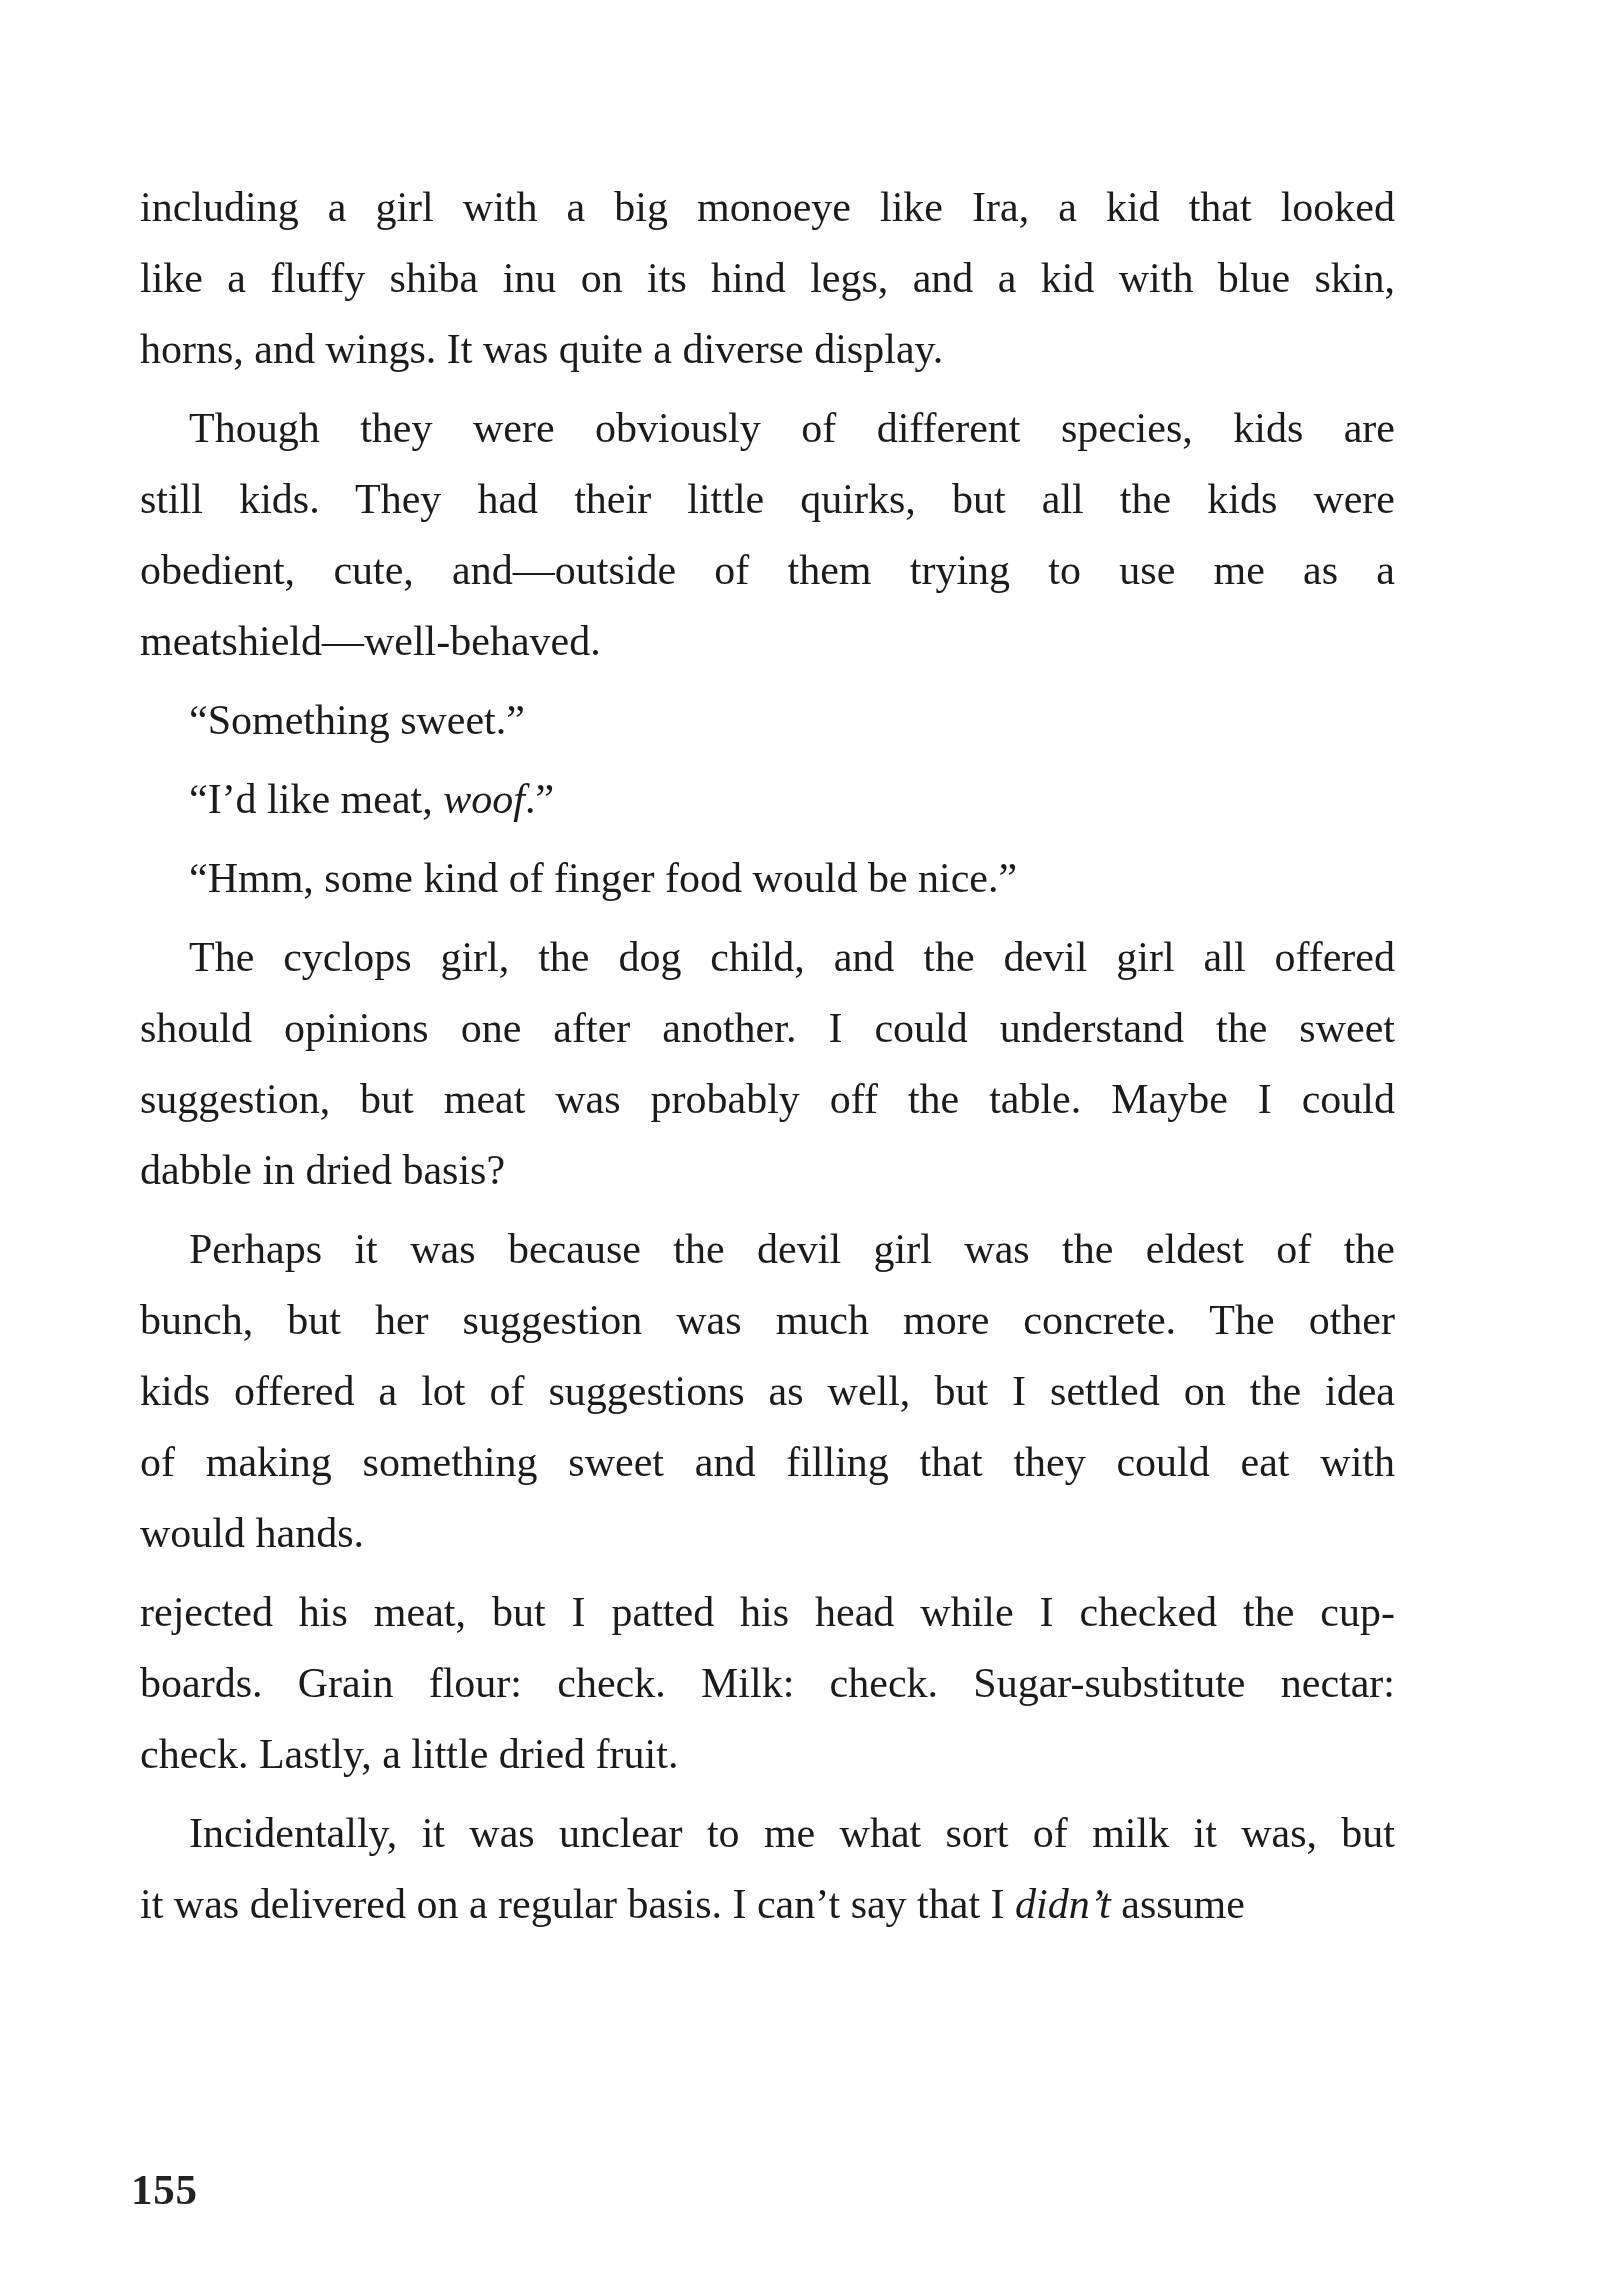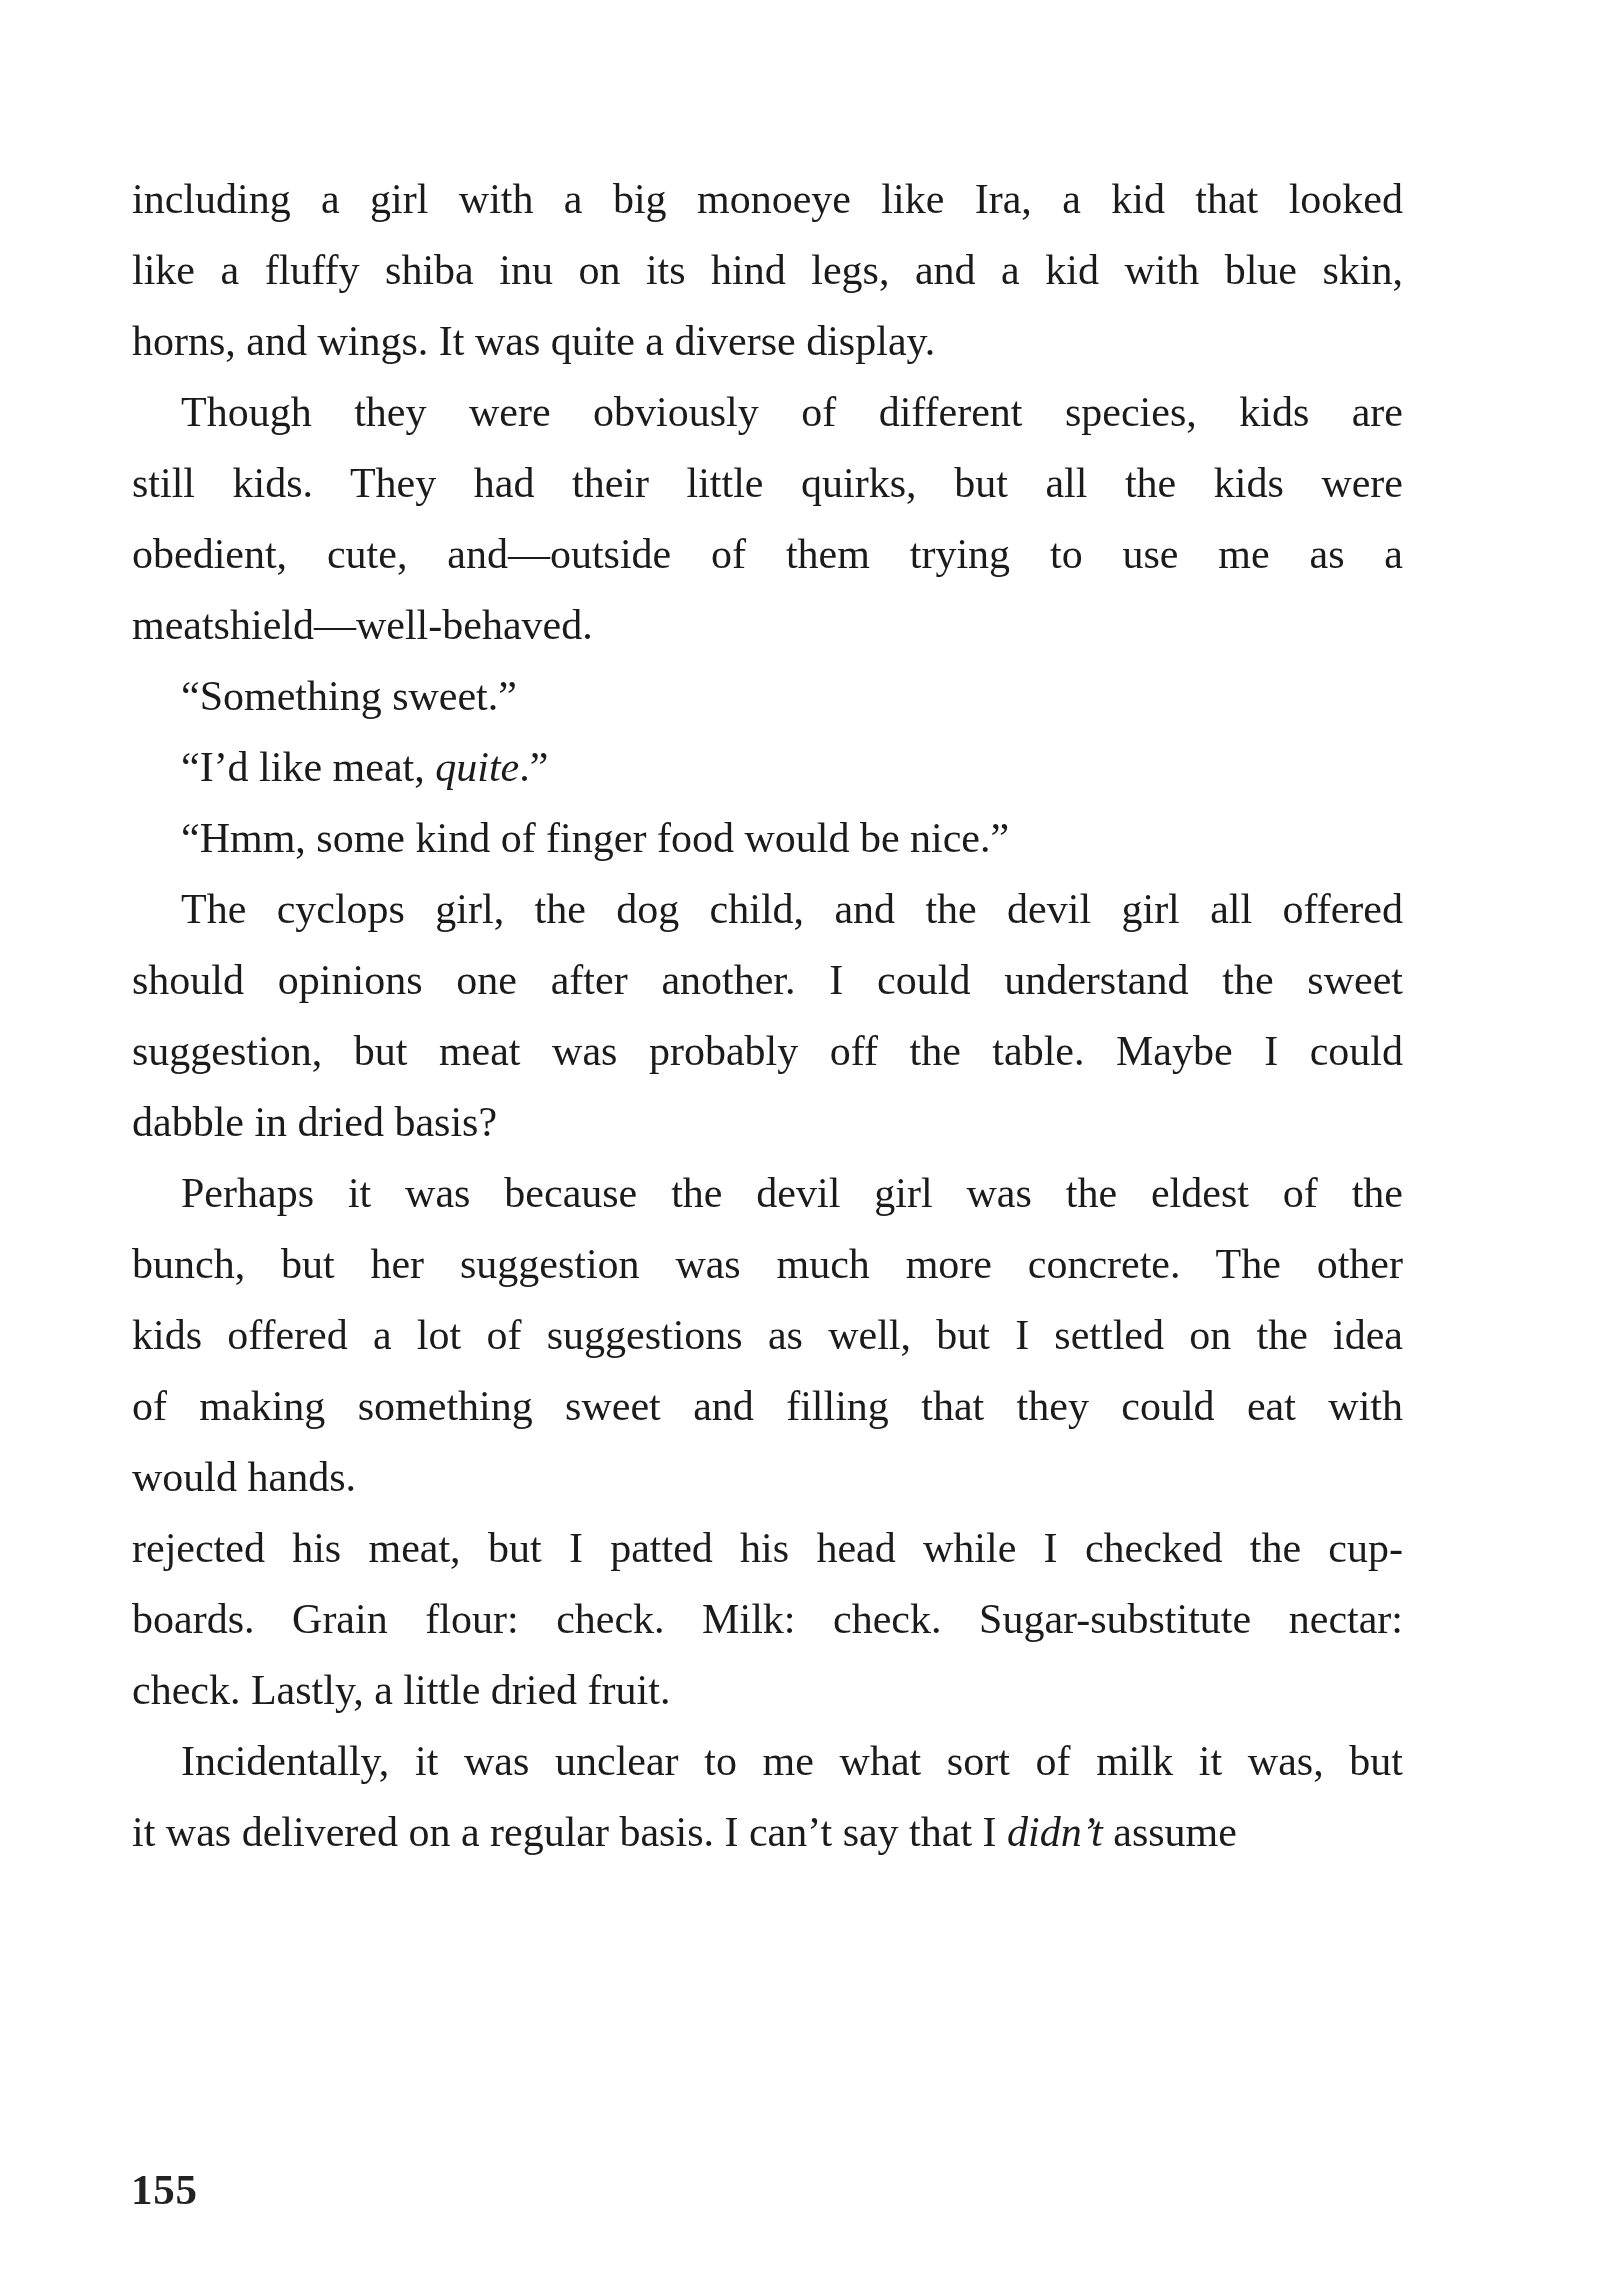--- a/index.html
+++ b/index.html
@@ -23,21 +23,21 @@
     left: 132px;
     top: 164px;
     width: 1271px;
     font-family: "Liberation Serif", serif;
     font-size: 42px;
     line-height: 71px;
     color: #1b1b1b;
     font-kerning: normal;
   }
   .para {
-    margin: 0;
+    margin: 8px;
     padding: 0;
   }
   .line {
     text-align: justify;
     text-align-last: justify;
   }
   .line.last {
     text-align: justify;
     text-align-last: left;
   }
@@ -72,21 +72,21 @@
       <div class="para">
         <div class="line ind"><span>Though they were obviously of different species, kids are</span></div>
         <div class="line"><span>still kids. They had their little quirks, but all the kids were</span></div>
         <div class="line"><span>obedient, cute, and—outside of them trying to use me as a</span></div>
         <div class="line last"><span>meatshield—well-behaved.</span></div>
       </div>
       <div class="para">
         <div class="line last ind"><span>“Something sweet.”</span></div>
       </div>
       <div class="para">
-        <div class="line last ind"><span>“I’d like meat, </span><em>quite</em><span>.”</span></div>
+        <div class="line last ind"><span>“I’d like meat, </span><em>woof</em><span>.”</span></div>
       </div>
       <div class="para">
         <div class="line last ind"><span>“Hmm, some kind of finger food would be nice.”</span></div>
       </div>
       <div class="para">
         <div class="line ind"><span>The cyclops girl, the dog child, and the devil girl all offered</span></div>
         <div class="line"><span>should opinions one after another. I could understand the sweet</span></div>
         <div class="line"><span>suggestion, but meat was probably off the table. Maybe I could</span></div>
         <div class="line last"><span>dabble in dried basis?</span></div>
       </div>

